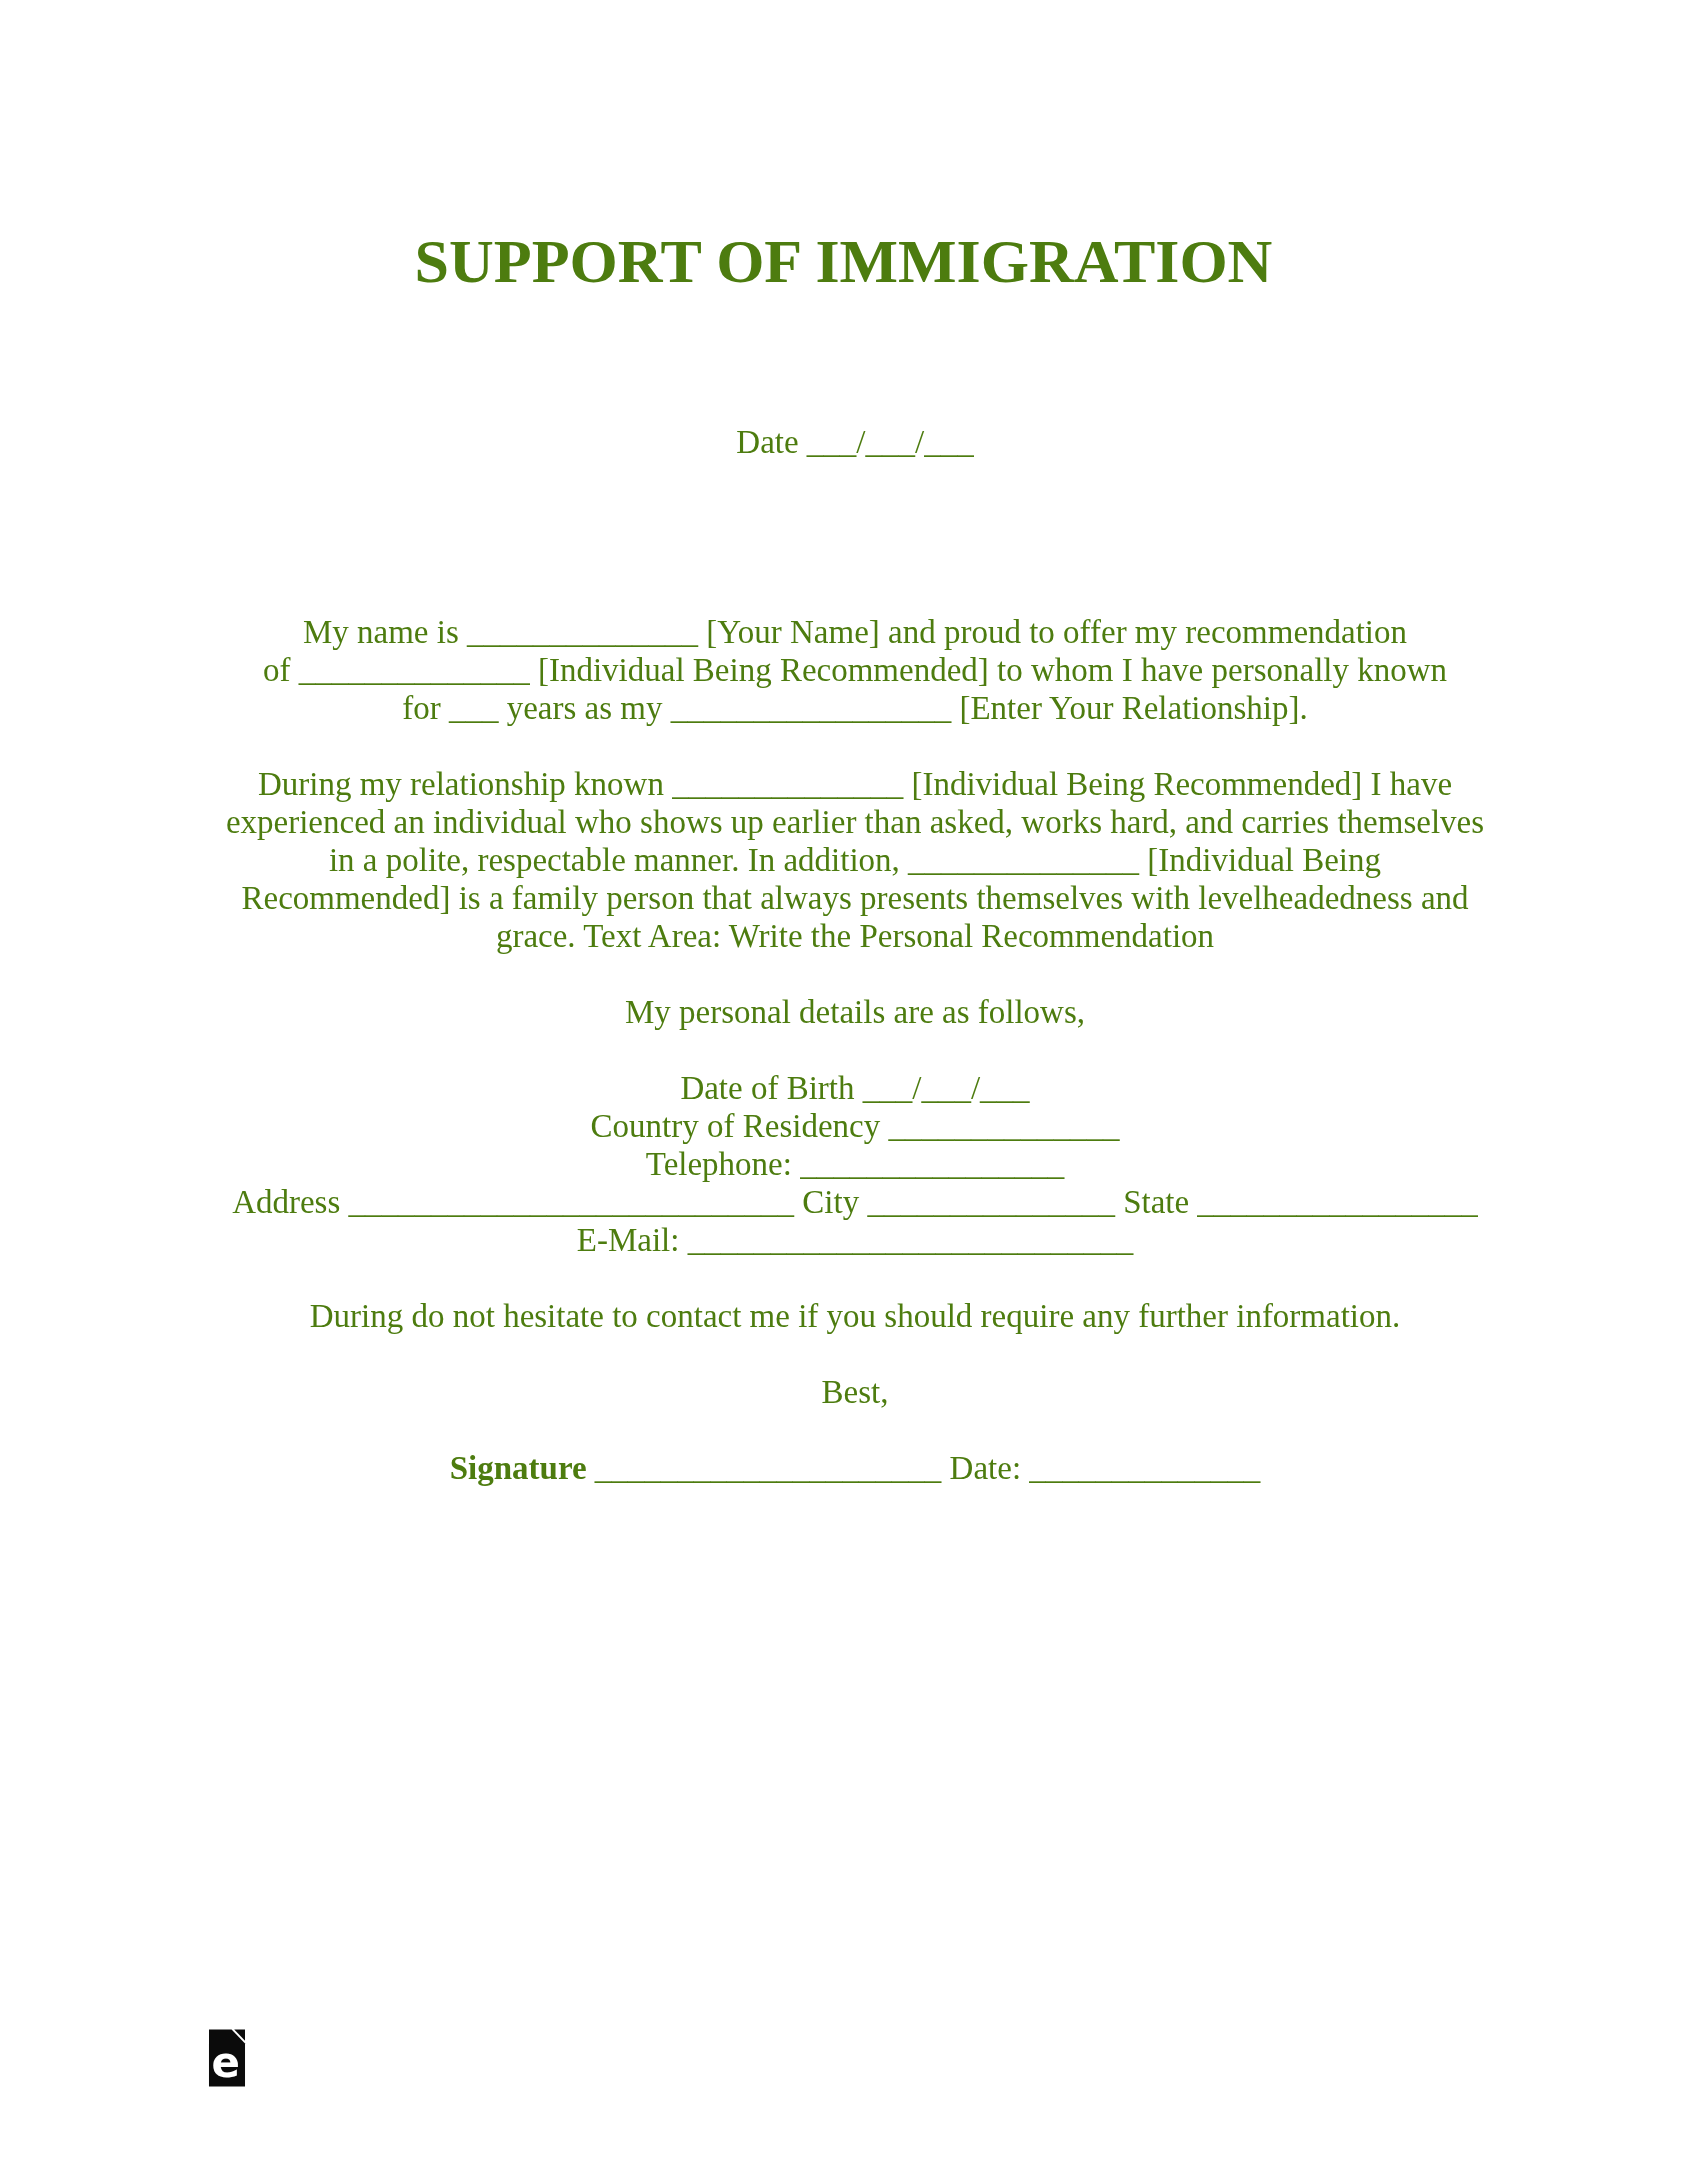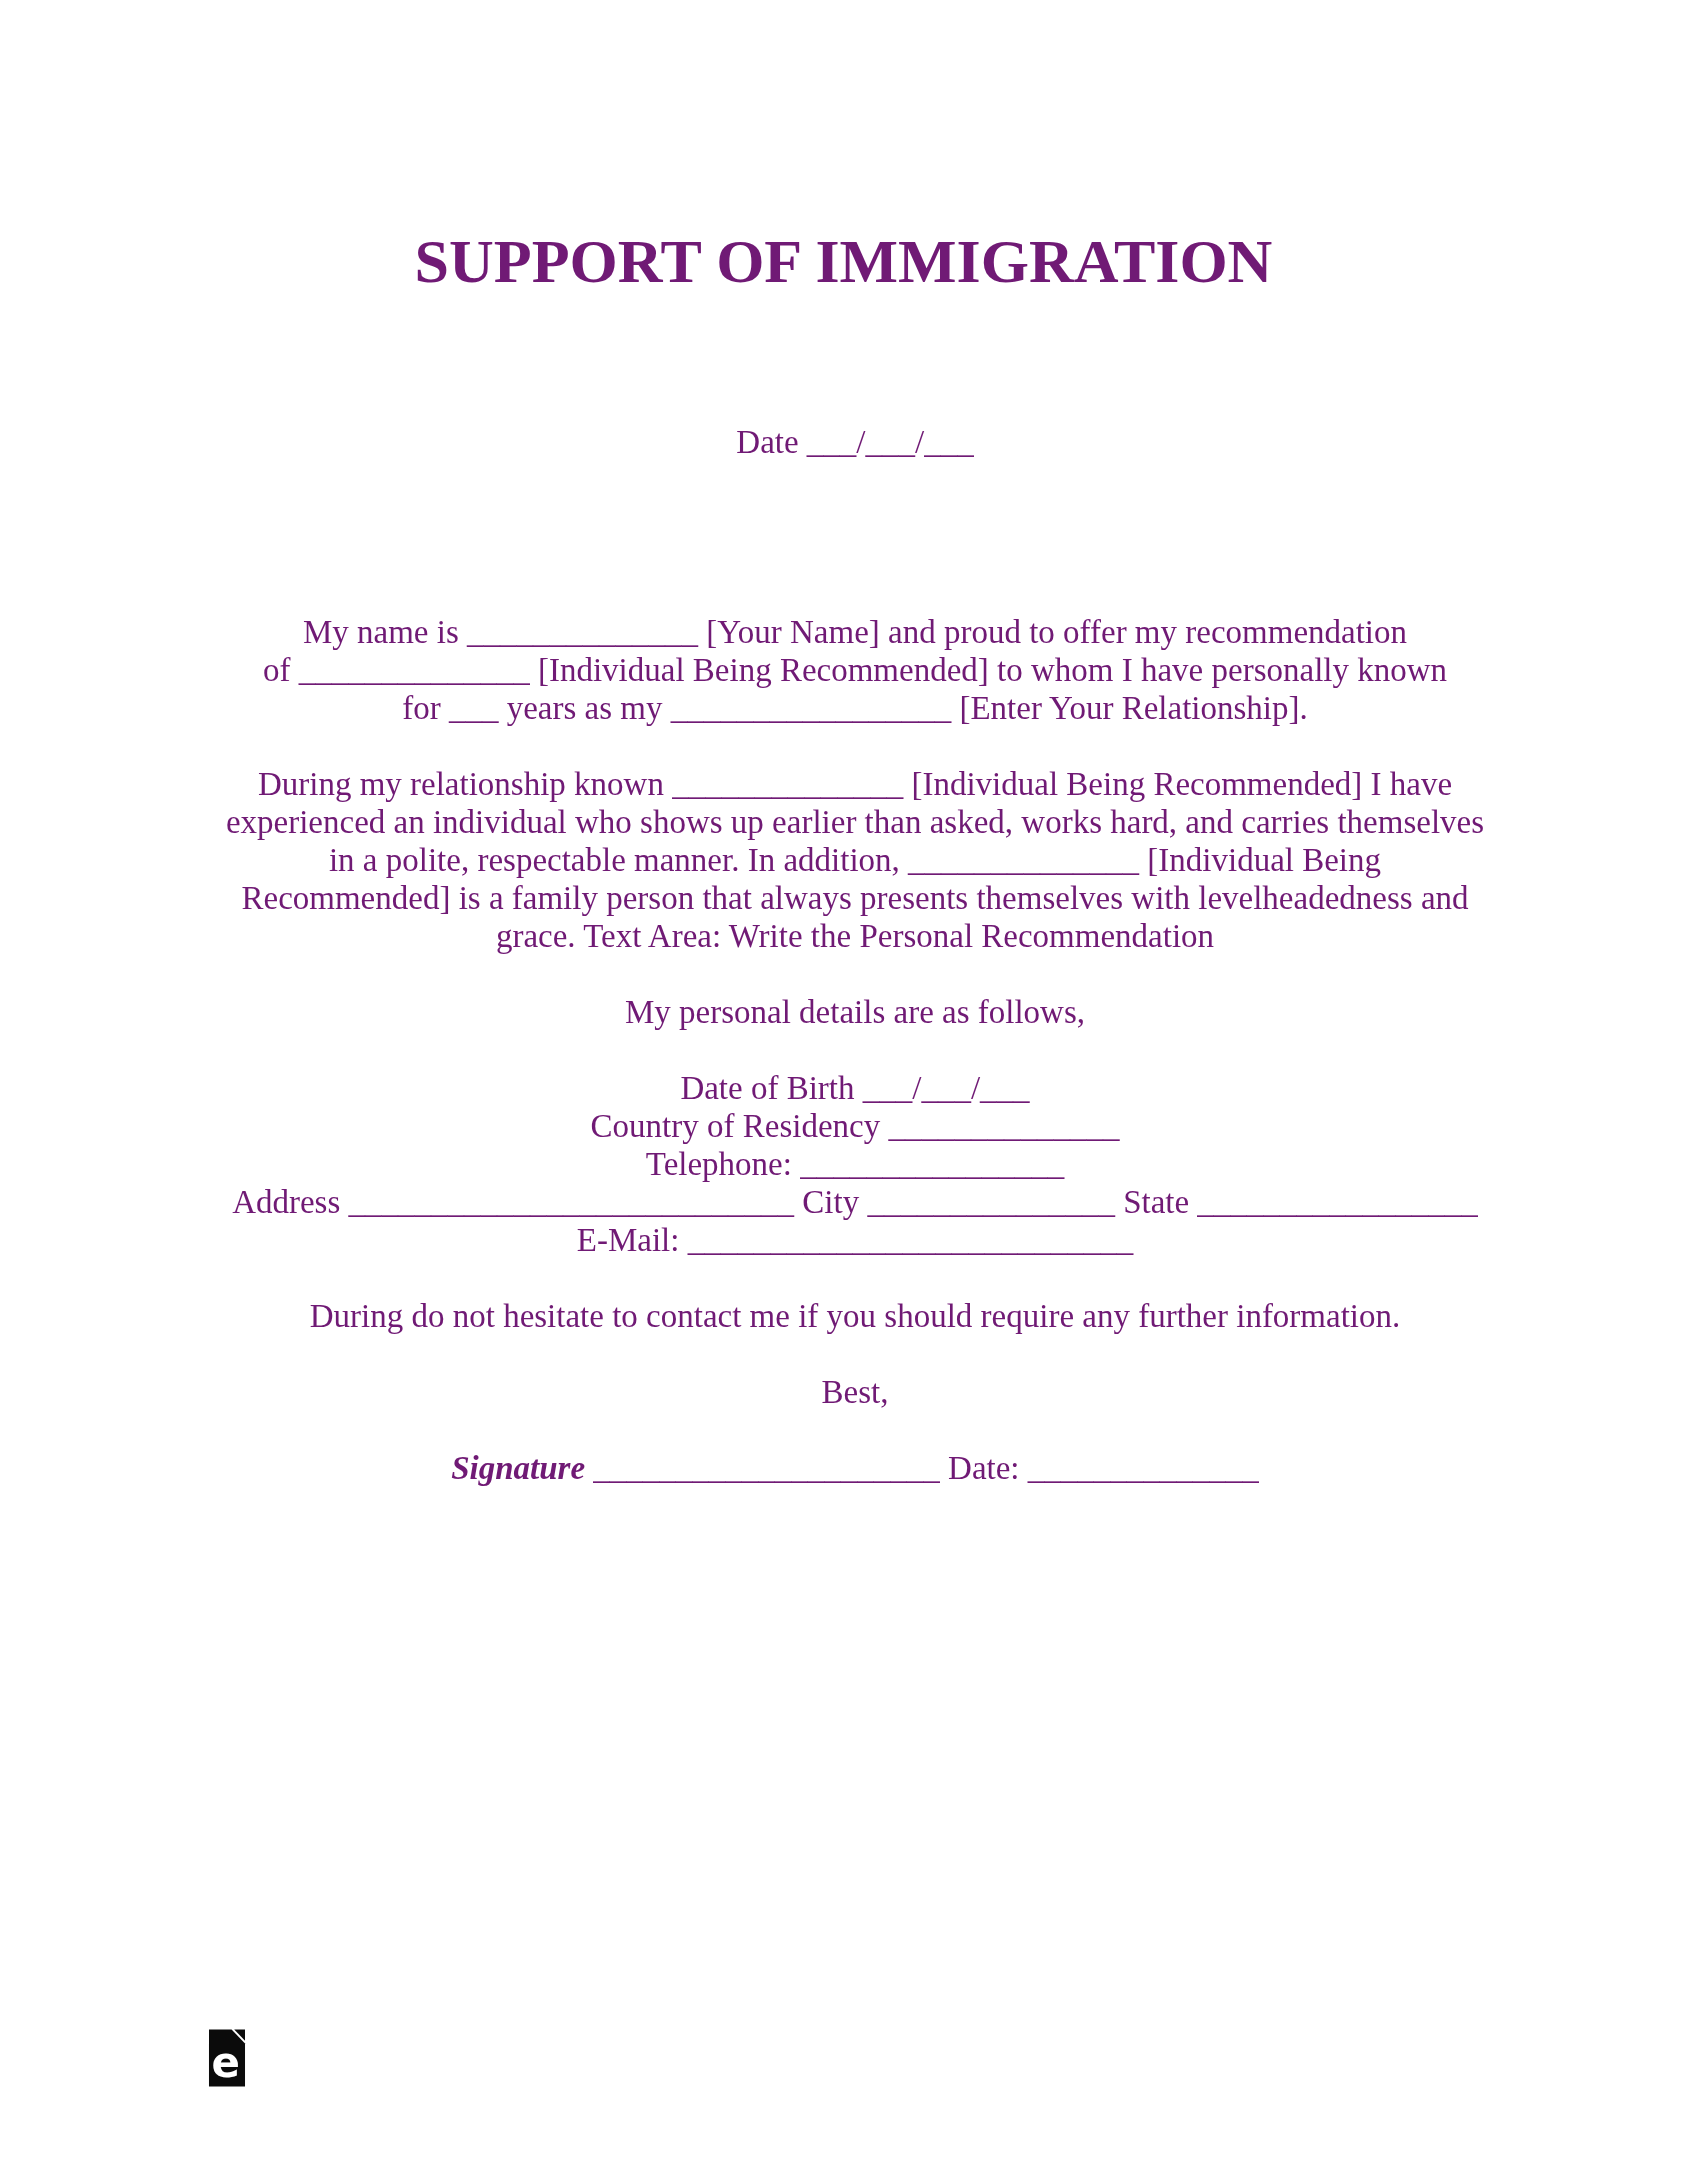--- a/index.html
+++ b/index.html
@@ -2,21 +2,21 @@
 <html style="font-size:10.6px"><head>
 <meta charset="utf-8">
 <style>
   * { margin:0; padding:0; box-sizing:border-box; }
   html, body { background:#ffffff; }
   .page {
     position:relative;
     width:1687px;
     height:2183px;
     background:#ffffff;
-    color:#701a75;
+    color:#4d7c0f;
     font-family:"Liberation Serif","DejaVu Serif",serif;
     font-size:33px;
     overflow:hidden;
   }
   .doc-title {
     position:absolute;
     top:230px;
     left:0;
     width:1687px;
     text-align:center;
@@ -30,21 +30,21 @@
     position:absolute;
     left:210px;
     top:423px;
     width:1290px;
     line-height:38px;
     text-align:center;
   }
   .ln { white-space:nowrap; min-height:38px; }
   .sp { height:38px; }
   .sp3 { height:114px; }
-  .sig-label { font-weight:700;font-style:italic; }
+  .sig-label { font-weight:700; }
   .logo {
     position:absolute;
     left:208px;
     top:2028px;
     width:38px;
     height:60px;
   }
   .logo svg { display:block; width:100%; height:100%; }
 </style>
 </head>

